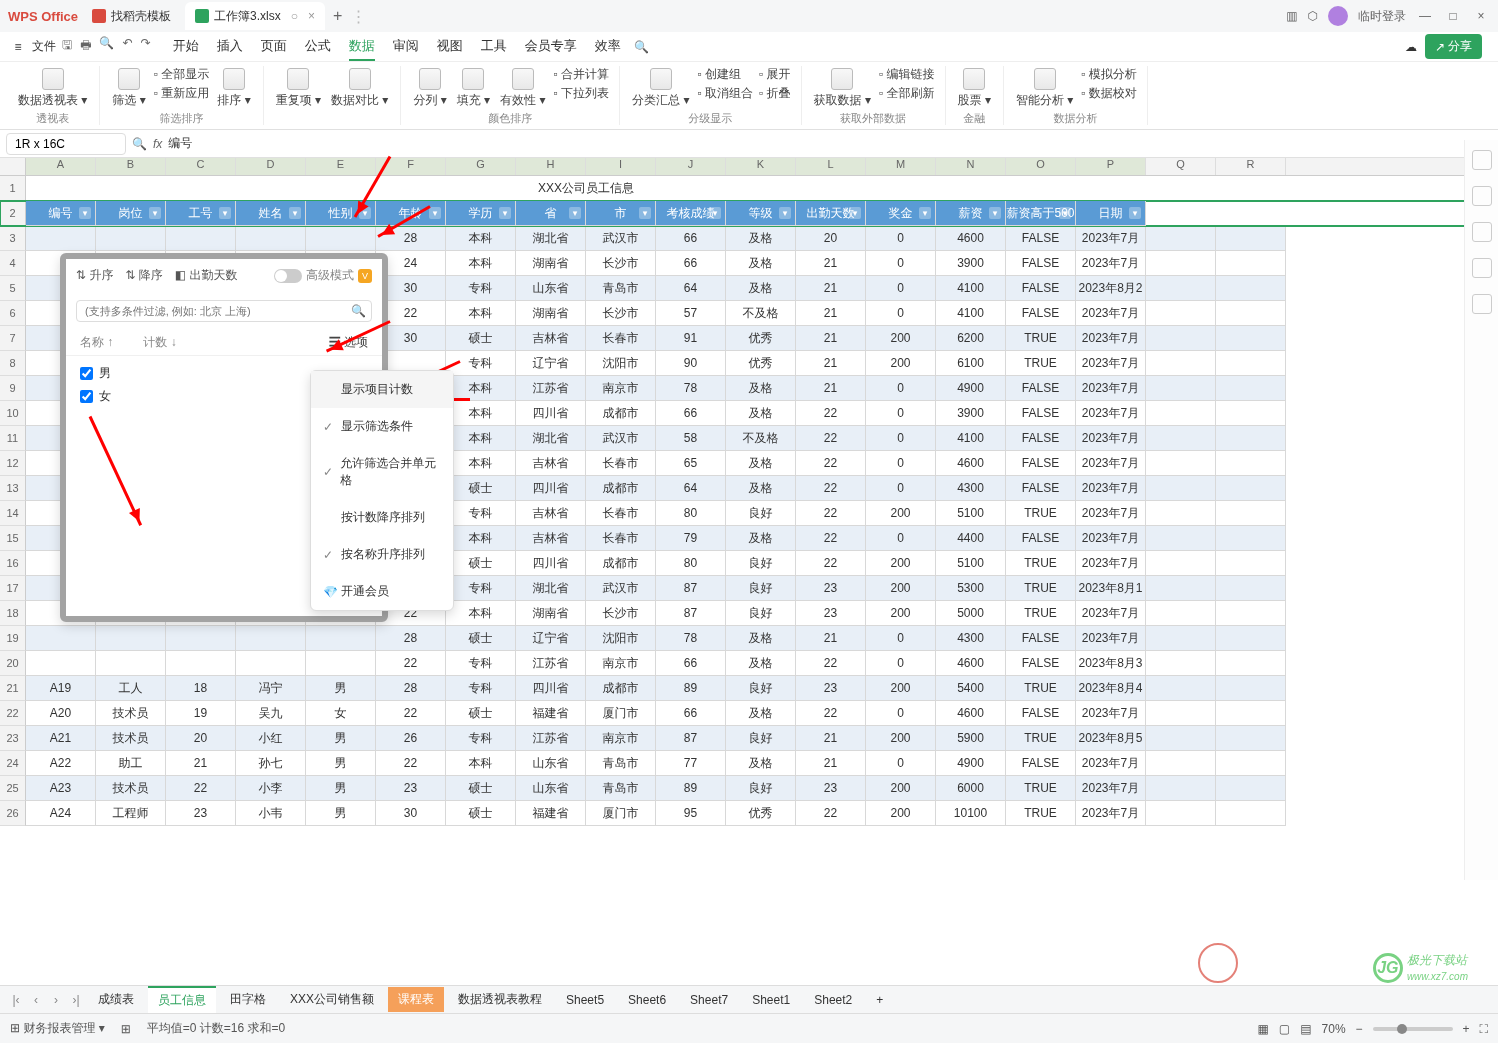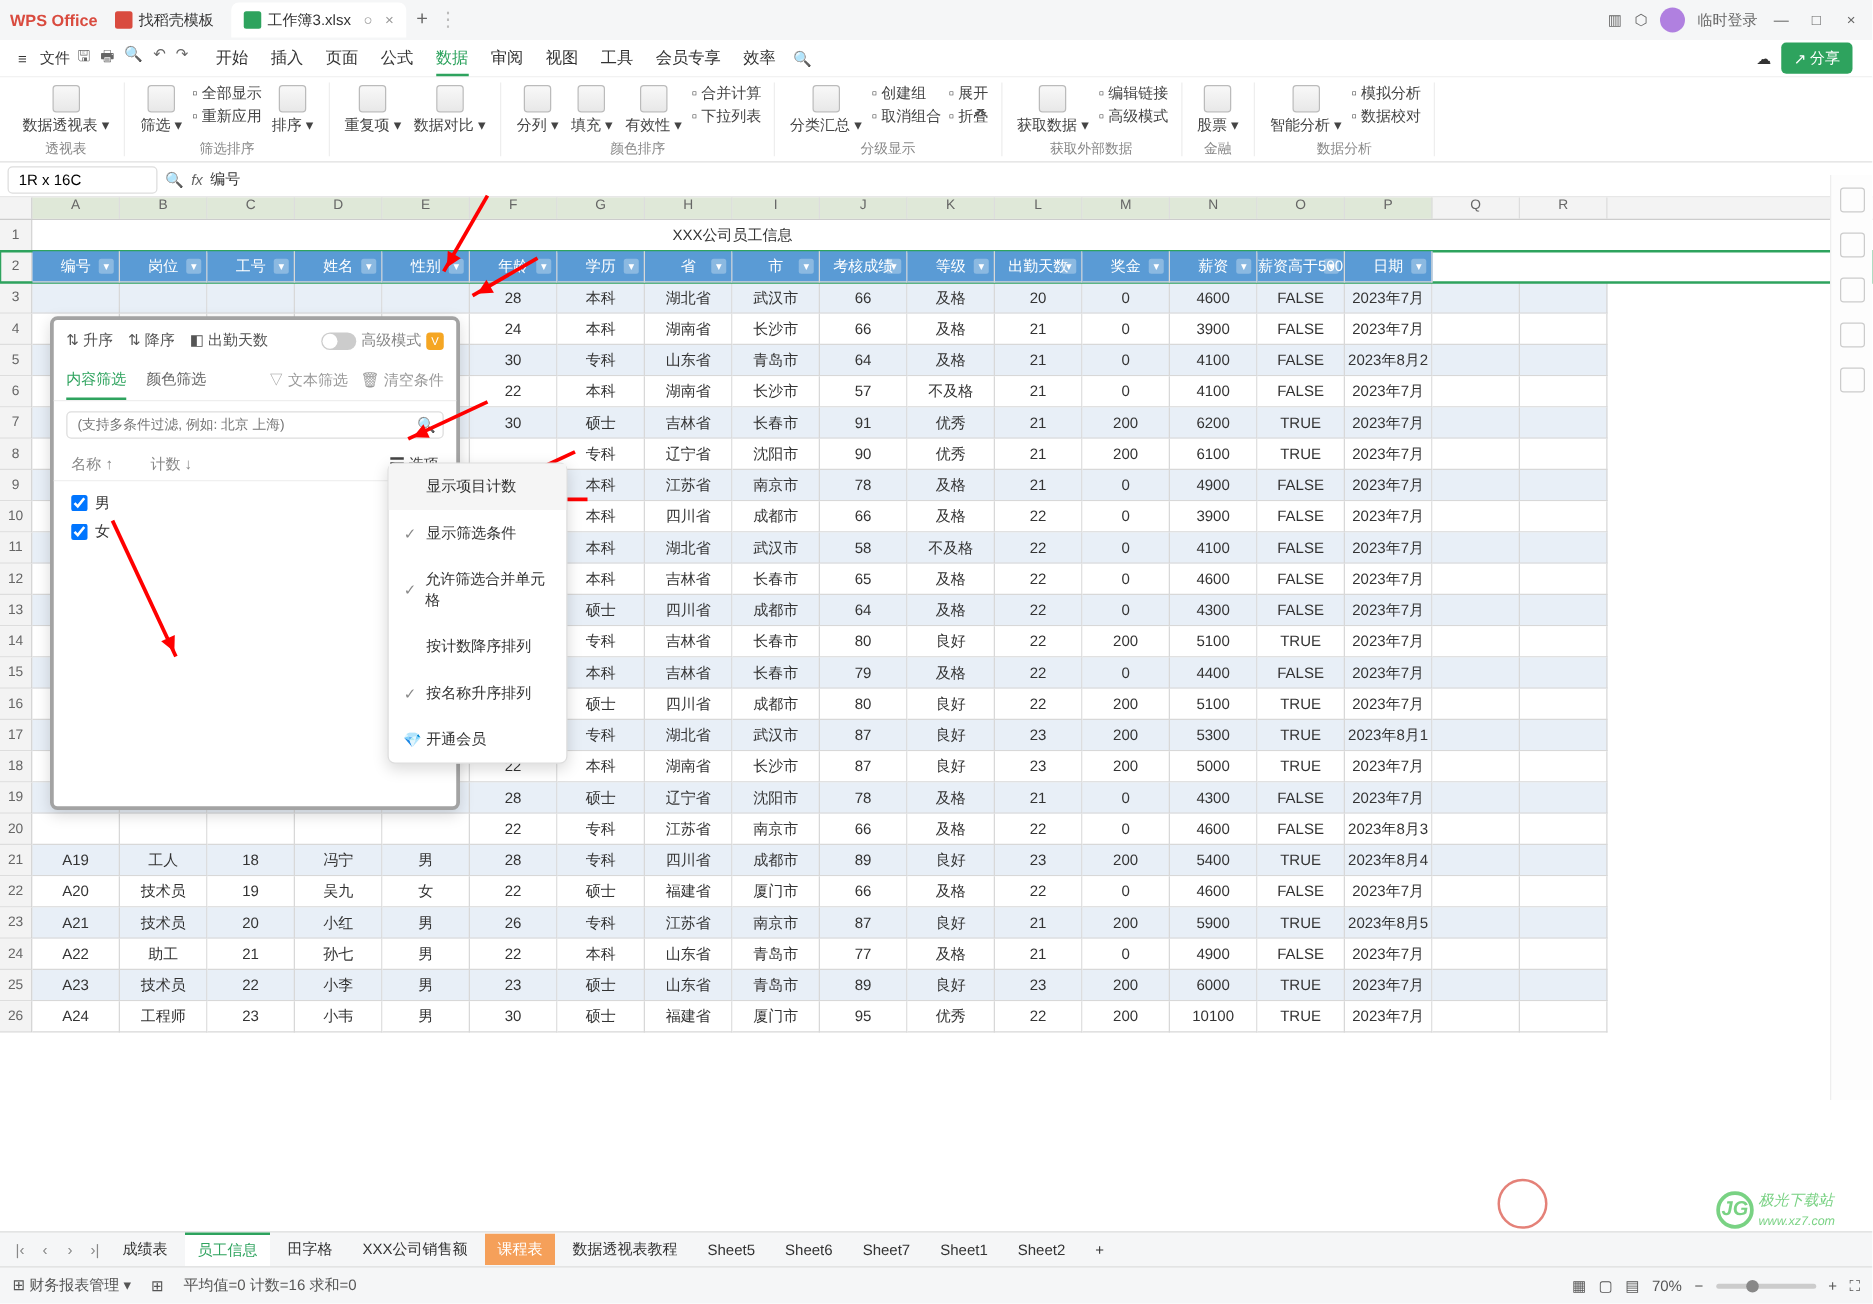--- a/index.html
+++ b/index.html
@@ -42,21 +42,21 @@
 .grid{position:relative;}
 .row{display:flex;height:25px;}
 .rnum{width:26px;background:#f3f3f3;border-right:1px solid #ccc;border-bottom:1px solid #ddd;text-align:center;font-size:11px;color:#666;line-height:25px;flex-shrink:0;}
 .cell{border-right:1px solid #d8d8d8;border-bottom:1px solid #d8d8d8;text-align:center;line-height:25px;font-size:12px;overflow:hidden;flex-shrink:0;}
 .hdrrow .cell{background:#5a9bd5;color:#fff;font-weight:500;position:relative;}
 .hdrrow .cell::after{content:"▾";position:absolute;right:4px;font-size:9px;background:rgba(255,255,255,0.3);width:12px;height:12px;line-height:12px;border-radius:2px;top:50%;transform:translateY(-50%);}
 .titlerow .cell{background:#fff;border:none;}
 .evenr .cell{background:#e8eff7;}
 .oddr .cell{background:#fff;}
 .selborder{outline:2px solid #2ea35e;outline-offset:-1px;}
-.filterpanel{position:absolute;left:40px;top:0;width:328px;background:#fff;border:3px solid #a3a3a3;border-radius:6px;box-shadow:0 4px 12px rgba(0,0,0,0.15);z-index:20;}
+.filterpanel{position:absolute;left:60px;top:0;width:328px;background:#fff;border:6px solid #a3a3a3;border-radius:6px;box-shadow:0 4px 12px rgba(0,0,0,0.15);z-index:20;}
 .fp-top{display:flex;align-items:center;padding:8px 10px;gap:12px;font-size:12px;color:#555;}
 .fp-top .sorta,.fp-top .sortd{cursor:pointer;}
 .fp-top .adv{margin-left:auto;display:flex;align-items:center;gap:4px;color:#888;font-size:11px;}
 .toggle{width:28px;height:14px;background:#ccc;border-radius:7px;position:relative;}
 .toggle::after{content:"";width:12px;height:12px;background:#fff;border-radius:50%;position:absolute;left:1px;top:1px;}
 .vip{width:14px;height:14px;background:#f5a623;border-radius:3px;font-size:9px;color:#fff;text-align:center;line-height:14px;}
 .fp-tabs{display:flex;padding:0 10px;gap:16px;border-bottom:1px solid #eee;}
 .fptab{padding:6px 0;font-size:12px;color:#666;cursor:pointer;}
 .fptab.active{color:#2ea35e;border-bottom:2px solid #2ea35e;}
 .fptools{margin-left:auto;display:flex;gap:10px;color:#999;font-size:11px;align-items:center;}
@@ -230,21 +230,21 @@
       <div class="rlabel">分级显示</div>
     </div>
     <div class="rgroup">
       <div class="ritems">
         <div class="rbtn">
           <div class="ri"></div>
           <span>获取数据 ▾</span>
         </div>
         <div class="rcol">
           <div>▫ 编辑链接</div>
-          <div>▫ 高级模式</div>
+          <div>▫ 全部刷新</div>
         </div>
       </div>
       <div class="rlabel">获取外部数据</div>
     </div>
     <div class="rgroup">
       <div class="ritems">
         <div class="rbtn">
           <div class="ri"></div>
           <span>股票 ▾</span>
         </div>
@@ -829,28 +829,20 @@
   <div class="fp-top">
     <span class="sorta">⇅ <span>升序</span></span>
     <span class="sortd">⇅ <span>降序</span></span>
     <span>◧ <span>出勤天数</span></span>
     <span class="adv">
         <span class="toggle"></span>
         <span>高级模式</span>
         <span class="vip">V</span>
       </span>
   </div>
-  <div class="fp-tabs">
-    <span class="fptab active">内容筛选</span>
-    <span class="fptab">颜色筛选</span>
-    <span class="fptools">
-      <span>▽ <span>文本筛选</span></span>
-      <span>🗑 <span>清空条件</span></span>
-    </span>
-  </div>
   <div class="fp-search">
     <input placeholder="(支持多条件过滤, 例如: 北京 上海)" style="">
     <span class="mag">🔍</span>
   </div>
   <div class="fp-listhdr">
     <span>名称 ↑</span>
     <span style="margin-left:30px">计数 ↓</span>
     <span class="opts">☰ <span>选项</span></span>
   </div>
   <div class="fp-list">

